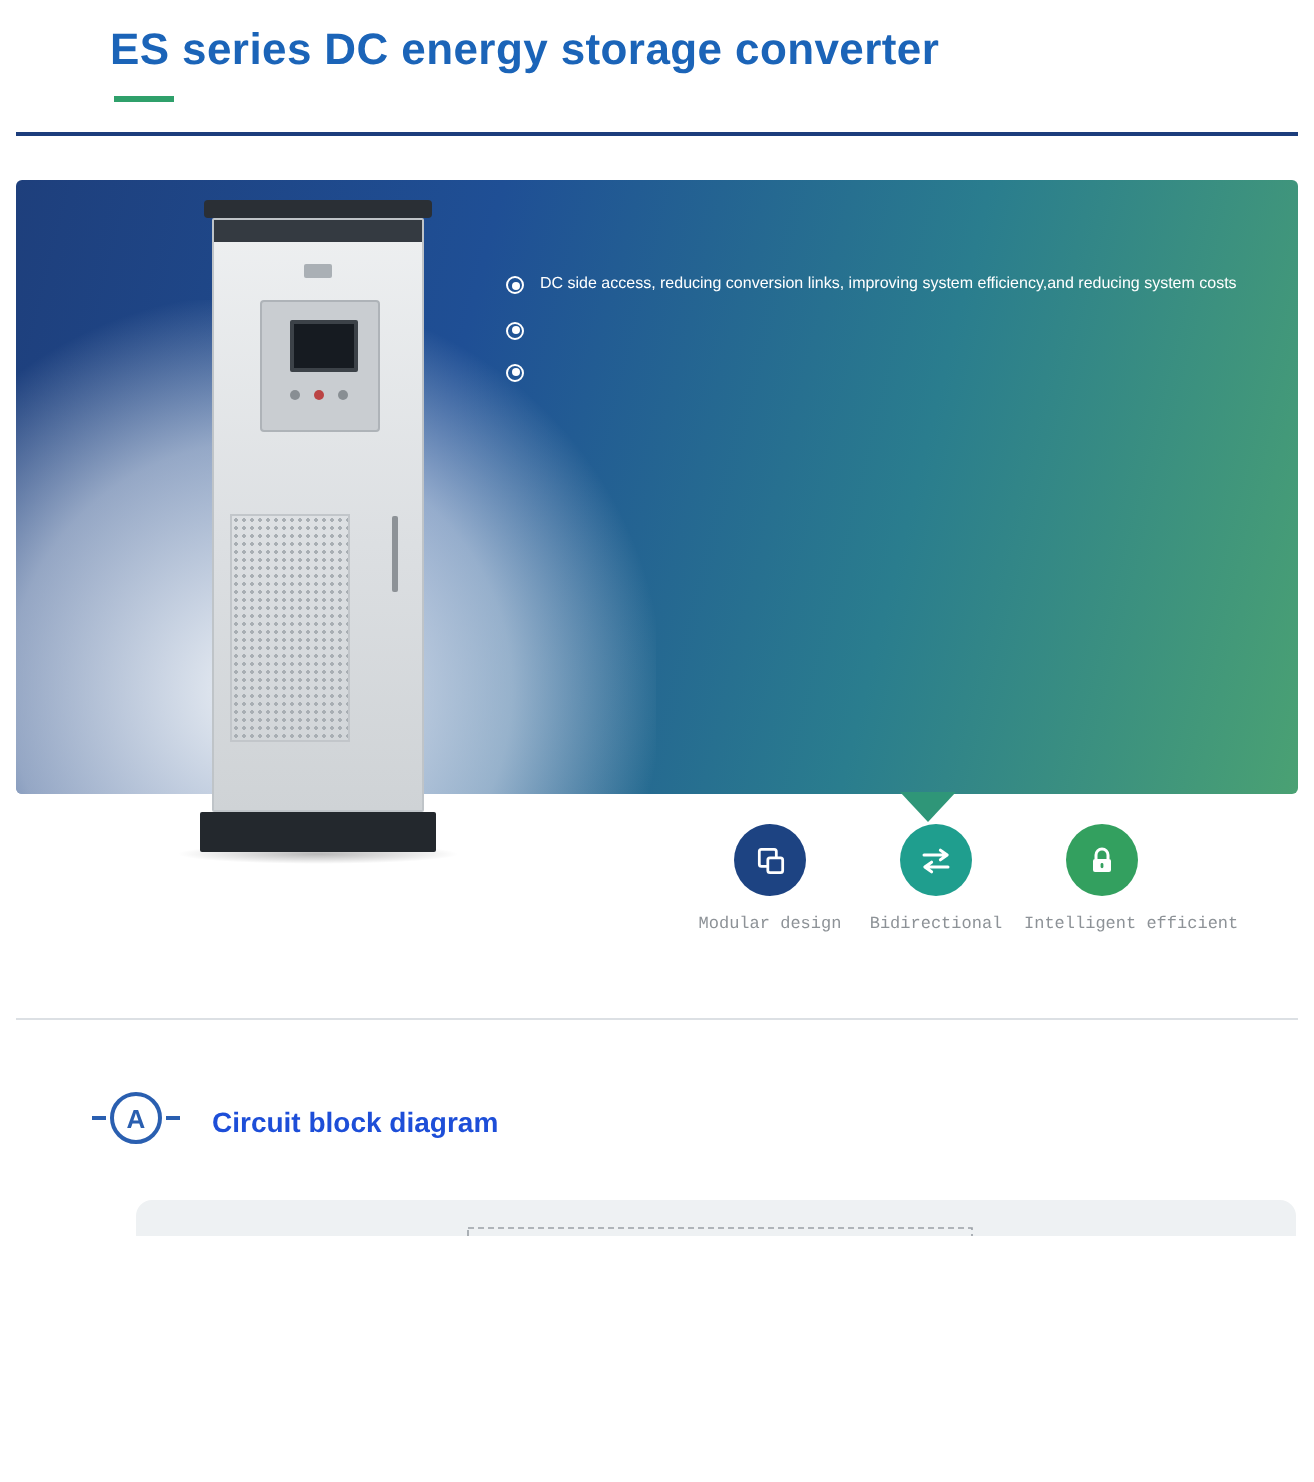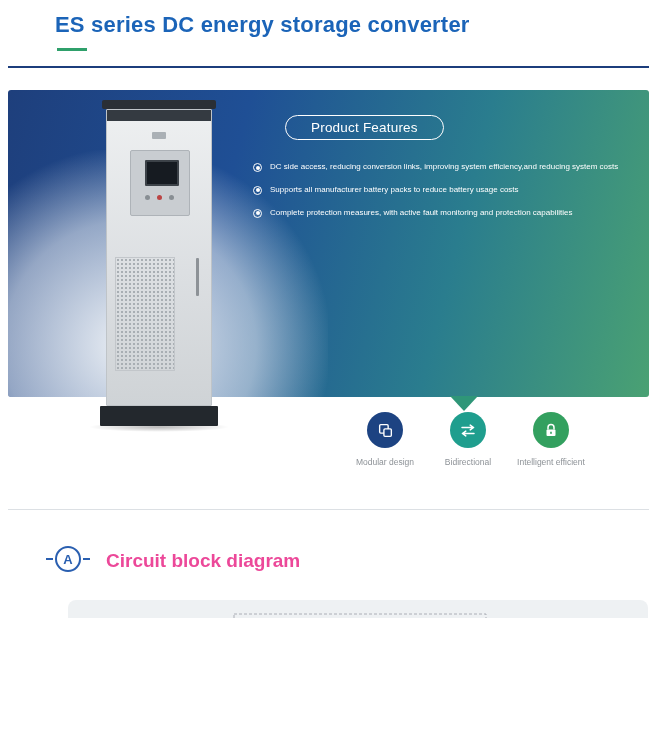--- a/index.html
+++ b/index.html
@@ -52,34 +52,34 @@
                    max-width:372px;}
   .b-icon{flex:none;width:7px;height:7px;border:1px solid #fff;border-radius:50%;margin-top:2px;position:relative;}
   .b-icon::after{content:'';position:absolute;left:1.5px;top:1.5px;right:1.5px;bottom:1.5px;background:#fff;border-radius:50%;}
 
   .banner-notch{position:absolute;left:450px;top:396px;width:0;height:0;z-index:2;
                 border-left:14px solid transparent;border-right:14px solid transparent;
                 border-top:15px solid #2f9678;}
 
   
   .highlights{position:absolute;left:346px;top:412px;width:244px;display:flex;justify-content:space-between;}
-  .hl{width:78px;text-align:center;}
+  .hl{width:78px;text-align:center;font-family:Liberation Mono, monospace;}
   .hl-circle{width:36px;height:36px;margin:0 auto 9px auto;border-radius:50%;
              display:flex;align-items:center;justify-content:center;}
   .hl-label{font-size:8.5px;color:#8d9297;white-space:nowrap;}
 
   .mid-rule{position:absolute;left:8px;top:509px;width:641px;height:1px;background:#dce0e4;}
 
   
   .section-head{position:absolute;left:46px;top:546px;display:flex;align-items:center;height:26px;}
   .dash{width:7px;height:2px;background:#2a5fb0;}
   .marker-circle{width:22px;height:22px;border:2px solid #2a5fb0;border-radius:50%;margin:0 2px;
                  display:flex;align-items:center;justify-content:center;color:#2a5fb0;
                  font-size:13px;font-weight:700;}
-  .section-title{margin:4px 0 0 16px;font-size:19px;font-weight:600;color:#ec4899;}
+  .section-title{margin:4px 0 0 16px;font-size:14px;font-weight:600;color:#1d4ed8;}
 
   
   .diagram-panel{position:absolute;left:68px;top:600px;width:580px;height:134px;
                  background:#eef1f3;border-radius:8px;}
   .diagram-panel svg{display:block;}
   .dg-line{stroke:#5f646a;stroke-width:.9;fill:none;}
   .dg-dash{stroke:#9aa0a6;stroke-width:.8;fill:none;stroke-dasharray:3 2;}
   .dg-blk{fill:#7aa6d8;stroke:#5d8cc2;stroke-width:.7;}
   .dg-txt{fill:#383d43;font-family:"Liberation Sans","DejaVu Sans",sans-serif;}
   .dg-wtxt{fill:#ffffff;font-family:"Liberation Sans","DejaVu Sans",sans-serif;}
@@ -89,35 +89,30 @@
 
 <div class="page">
 
   <h1 class="page-title">ES series DC energy storage converter</h1>
   <div class="title-accent"></div>
   <div class="top-rule"></div>
 
   <section class="banner">
     <div class="banner-glow"></div>
     <div class="features">
-      <div class="pill">
-        <span>Product Features</span>
-      </div>
       <ul class="feature-list">
         <li>
             <span class="b-icon"></span>
             <span>DC side access, reducing conversion links, improving system efficiency,and reducing system costs</span>
           </li>
         <li>
             <span class="b-icon"></span>
-            <span>Supports all manufacturer battery packs to reduce battery usage costs</span>
           </li>
         <li>
             <span class="b-icon"></span>
-            <span>Complete protection measures, with active fault monitoring and protection capabilities</span>
           </li>
       </ul>
     </div>
   </section>
 
   <div class="cabinet">
     <div class="cab-shadow"></div>
     <div class="cab-top"></div>
     <div class="cab-body">
       <div class="cab-band"></div>

